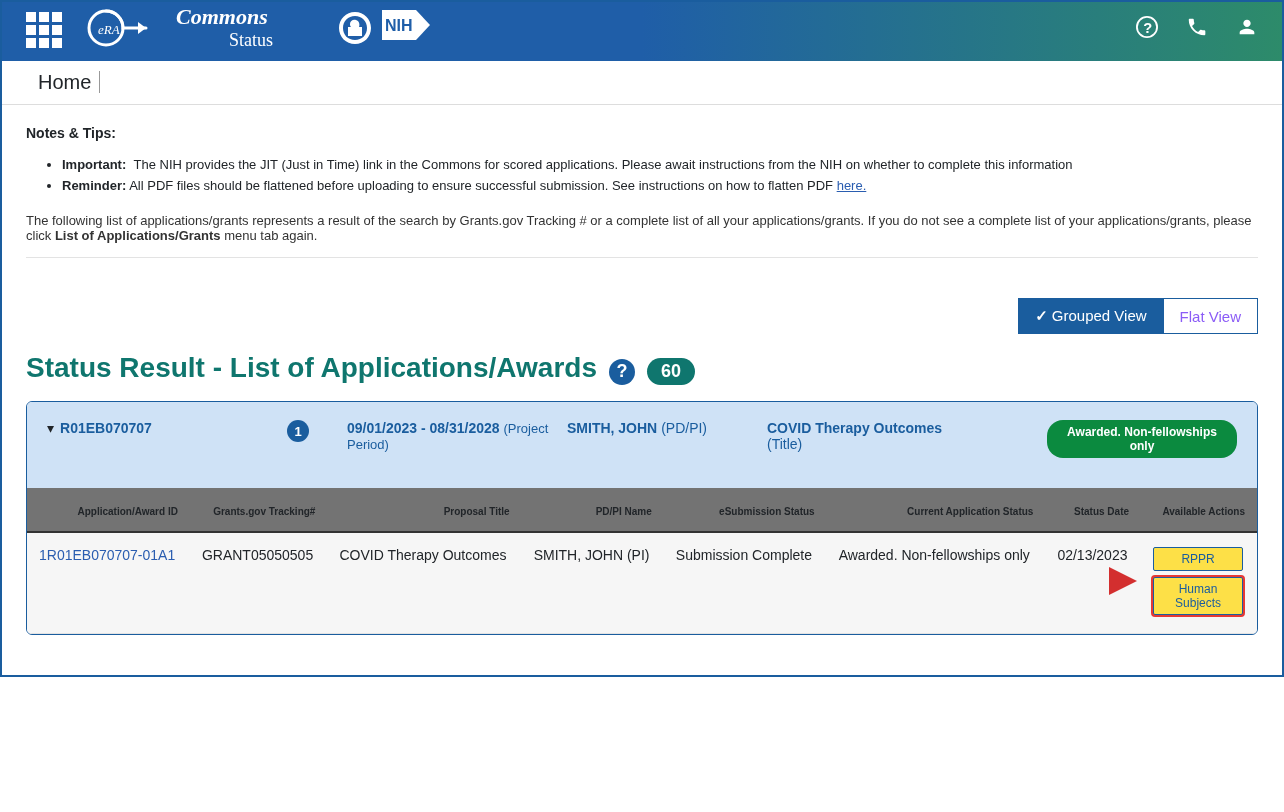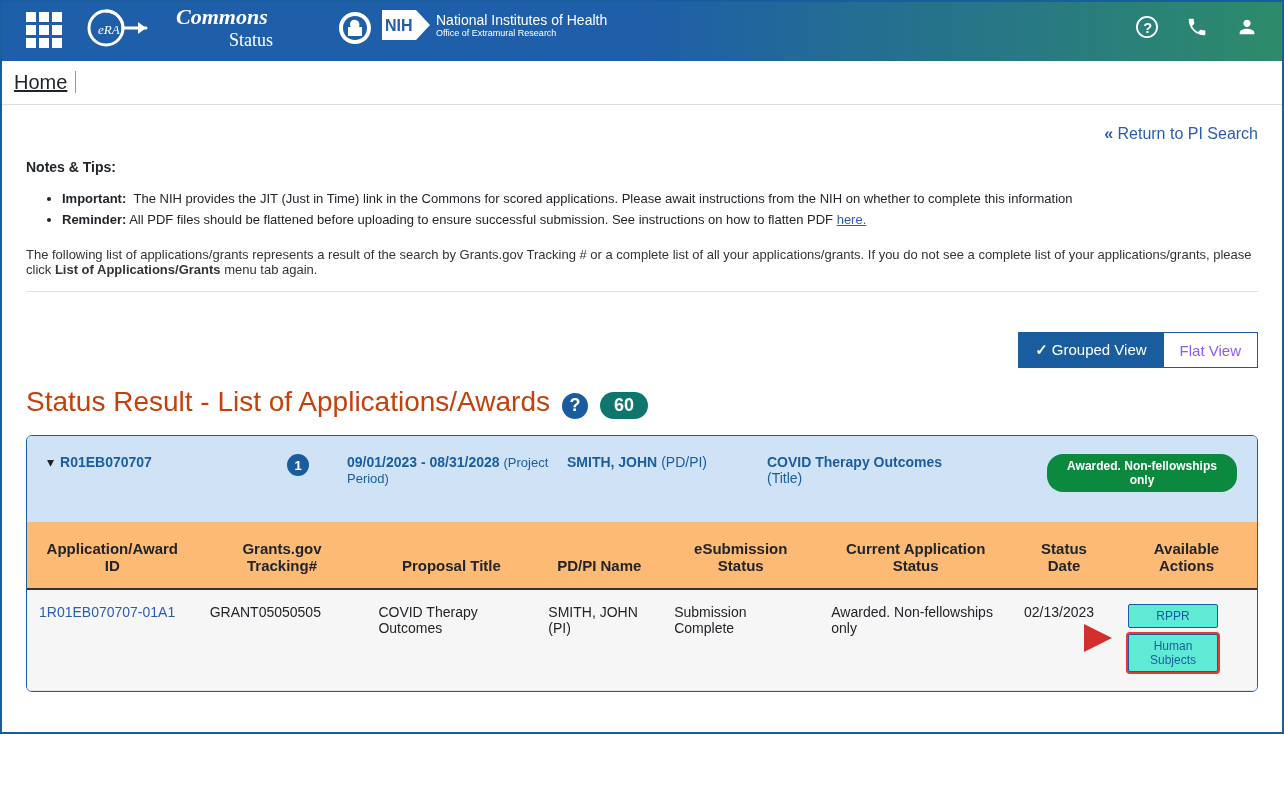--- a/index.html
+++ b/index.html
@@ -12,60 +12,60 @@
 .brand { margin-top: 2px; width: 150px; }
 .brand-title { font-style: italic; font-weight: bold; font-size: 22px; font-family: Georgia, serif; }
 .brand-sub { font-size: 18px; font-family: Georgia, serif; text-align: center; }
 .hhs-logo { margin-top: 8px; margin-left: 10px; }
 .nih-logo { margin-top: 8px; margin-left: 8px; display:flex; align-items:center; }
 .nih-text { margin-left: 6px; }
 .nih-text .line1 { font-size: 14px; }
 .nih-text .line2 { font-size: 9px; }
 .topbar-right { position: absolute; right: 24px; top: 14px; display: flex; gap: 28px; align-items: center; }
 .icon-btn svg { width: 22px; height: 22px; fill: #fff; }
-.breadcrumb-bar { border-bottom: 1px solid #ddd; padding: 10px 12px; font-size: 20px; text-decoration: underline; }
+.breadcrumb-bar { border-bottom: 1px solid #ddd; padding: 10px 36px; font-size: 20px; }
 .breadcrumb-bar .home { padding-right: 8px; border-right: 1px solid #999; }
 .content { padding: 20px 24px 40px; }
 .return-link { text-align: right; margin-bottom: 16px; }
 .return-link a { color: #2a5db0; text-decoration: none; font-size: 16px; }
 .dbl-chevron { font-weight: bold; }
 .notes-tips-title { font-weight: bold; margin-bottom: 16px; }
 .notes-list { list-style: disc; margin-left: 36px; margin-bottom: 20px; }
 .notes-list li { margin-bottom: 6px; font-size: 13px; }
 .notes-list li b { font-weight: bold; }
 .followup { font-size: 13px; color: #333; margin-bottom: 10px; }
 .followup b { font-weight: bold; }
 .hr { border: 0; border-top: 1px solid #e3e3e3; margin: 14px 0 40px; }
 .view-toggle { display: flex; justify-content: flex-end; margin-bottom: 18px; }
 .btn-group { display: flex; border: 1px solid #1a5d9e; border-radius: 0; overflow: hidden; }
 .btn-group button { padding: 8px 16px; font-size: 15px; border: none; cursor: pointer; background: #fff; color: #8b5cf6; }
 .btn-group button.active { background: #1a5d9e; color: #fff; }
 .btn-group button + button { border-left: 1px solid #1a5d9e; }
 .check { font-weight: bold; margin-right: 4px; }
 .sr-title { display: flex; align-items: baseline; gap: 12px; margin-bottom: 16px; }
-.sr-title h1 { color: #c2410c; font-weight: normal; font-size: 28px; }
+.sr-title h1 { color: #0f766e; font-weight: bold; font-size: 28px; }
 .sr-title .help { width: 26px; height: 26px; border-radius: 50%; background: #1a5d9e; color: #fff; display:inline-flex; align-items:center; justify-content:center; font-weight:bold; font-size:18px; }
 .sr-title .count { background: #0f766e; color: #fff; border-radius: 14px; padding: 3px 14px; font-weight: bold; font-size: 18px; }
 .card { border: 1px solid #1a5d9e; border-radius: 6px; overflow: hidden; }
 .card-header { background: #cfe2f6; padding: 18px 20px 30px; display: grid; grid-template-columns: 240px 60px 220px 200px 280px 1fr; gap: 0; align-items: start; }
 .chev-down { display: inline-block; transform: rotate(0deg); margin-right: 6px; }
 .grant-id { font-weight: bold; color: #1a5d9e; }
 .badge-1 { width: 22px; height: 22px; border-radius: 50%; background: #1a5d9e; color:#fff; display:inline-flex; align-items:center; justify-content:center; font-weight:bold; font-size:13px; }
 .period { font-weight: bold; color: #1a5d9e; }
 .period .sub { font-weight: normal; color: #1a5d9e; font-size: 13px; }
 .pi { font-weight: bold; color: #1a5d9e; }
 .pi .role { font-weight: normal; }
 .ttl { font-weight: bold; color: #1a5d9e; }
 .ttl .sub { font-weight: normal; }
 .status-pill { background: #0b8a3f; color: #fff; border-radius: 16px; padding: 5px 14px; font-size: 12px; font-weight: bold; text-align:center; display:inline-block; }
 .tbl { width: 100%; border-collapse: collapse; }
-.tbl th { text-align: center; padding: 18px 12px 14px; font-size: 15px; border-bottom: 2px solid #333; background: #fdba74; vertical-align: bottom; }
+.tbl th { text-align: right; padding: 18px 12px 14px; font-size: 10px; border-bottom: 2px solid #333; background: #737373; vertical-align: bottom; }
 .tbl td { padding: 14px 12px 12px; vertical-align: top; border-bottom: 1px solid #e3e3e3; background: #f6f6f6; font-size: 14px; }
 .tbl td a { color: #2a5db0; text-decoration: none; }
-.action-btn { display: block; width: 90px; border: 1px solid #1a5d9e; color: #1a5d9e; text-align: center; padding: 4px 2px; font-size: 12px; margin-bottom: 6px; border-radius: 2px; cursor: pointer; background:#5eead4; }
+.action-btn { display: block; width: 90px; border: 1px solid #1a5d9e; color: #1a5d9e; text-align: center; padding: 4px 2px; font-size: 12px; margin-bottom: 6px; border-radius: 2px; cursor: pointer; background:#fde047; }
 .action-btn.highlight { outline: 2px solid #e53935; box-shadow: 0 0 0 1px #e53935; }
 .arrow-annot { position: relative; }
 .arrow-svg { position: absolute; left: -122px; top: 28px; }
 a.inline { color: #2a5db0; text-decoration: underline; }
 </style>
 </head>
 <body>
 
 <div class="topbar">
   <div class="apps-icon">
@@ -102,47 +102,40 @@
           <path d="M14 14 C14 11 17 9 20 10 C23 11 24 14 23 17 L26 17 L26 26 L12 26 L12 17 L15 17 C14 16 14 15 14 14 Z"></path>
         </g>
       </svg>
   </div>
   <div class="nih-logo">
     <svg width="48" height="30" viewBox="0 0 48 30">
         <rect x="0" y="0" width="34" height="30" fill="#fff"></rect>
         <text x="3" y="21" fill="#1f5ea8" font-weight="bold" font-size="16">NIH</text>
         <path d="M34 0 L48 15 L34 30 Z" fill="#fff"></path>
       </svg>
-    <div class="nih-text">
-      <div class="line1">National Institutes of Health</div>
-      <div class="line2">Office of Extramural Research</div>
-    </div>
   </div>
   <div class="topbar-right">
     <span class="icon-btn"><svg viewBox="0 0 24 24">
           <circle cx="12" cy="12" r="11" fill="none" stroke="#fff" stroke-width="2"></circle>
           <text x="8" y="18" fill="#fff" font-size="16" font-weight="bold">?</text>
         </svg></span>
     <span class="icon-btn"><svg viewBox="0 0 24 24">
           <path fill="#fff" d="M6.6 10.8c1.4 2.8 3.8 5.1 6.6 6.6l2.2-2.2c.3-.3.7-.4 1-.2 1.2.4 2.4.6 3.7.6.6 0 1 .4 1 1V20c0 .6-.4 1-1 1C10.6 21 3 13.4 3 4c0-.6.4-1 1-1h3.5c.6 0 1 .4 1 1 0 1.3.2 2.5.6 3.7.1.4 0 .8-.2 1l-2.3 2.1z"></path>
         </svg></span>
     <span class="icon-btn"><svg viewBox="0 0 24 24">
           <path fill="#fff" d="M12 12c2.2 0 4-1.8 4-4s-1.8-4-4-4-4 1.8-4 4 1.8 4 4 4zm0 2c-2.7 0-8 1.3-8 4v2h16v-2c0-2.7-5.3-4-8-4z"></path>
         </svg></span>
   </div>
 </div>
 
 <div class="breadcrumb-bar">
   <span class="home">Home</span>
 </div>
 
 <div class="content">
-  <div class="return-link">
-    <a href="#"><span class="dbl-chevron">«</span> <span>Return to PI Search</span></a>
-  </div>
 
   <div class="notes-tips-title">Notes &amp; Tips:</div>
   <ul class="notes-list">
     <li><b>Important:</b>&nbsp;&nbsp;<span>The NIH provides the JIT (Just in Time) link in the Commons for scored applications. Please await instructions from the NIH on whether to complete this information</span></li>
     <li><b>Reminder:</b> <span>All PDF files should be flattened before uploading to ensure successful submission. See instructions on how to flatten PDF </span><a href="#" class="inline">here.</a></li>
   </ul>
 
   <div class="followup">
     <span>The following list of applications/grants represents a result of the search by Grants.gov Tracking # or a complete list of all your applications/grants. If you do not see a complete list of your applications/grants, please click </span><b>List of Applications/Grants</b><span> menu tab again.</span>
   </div>

